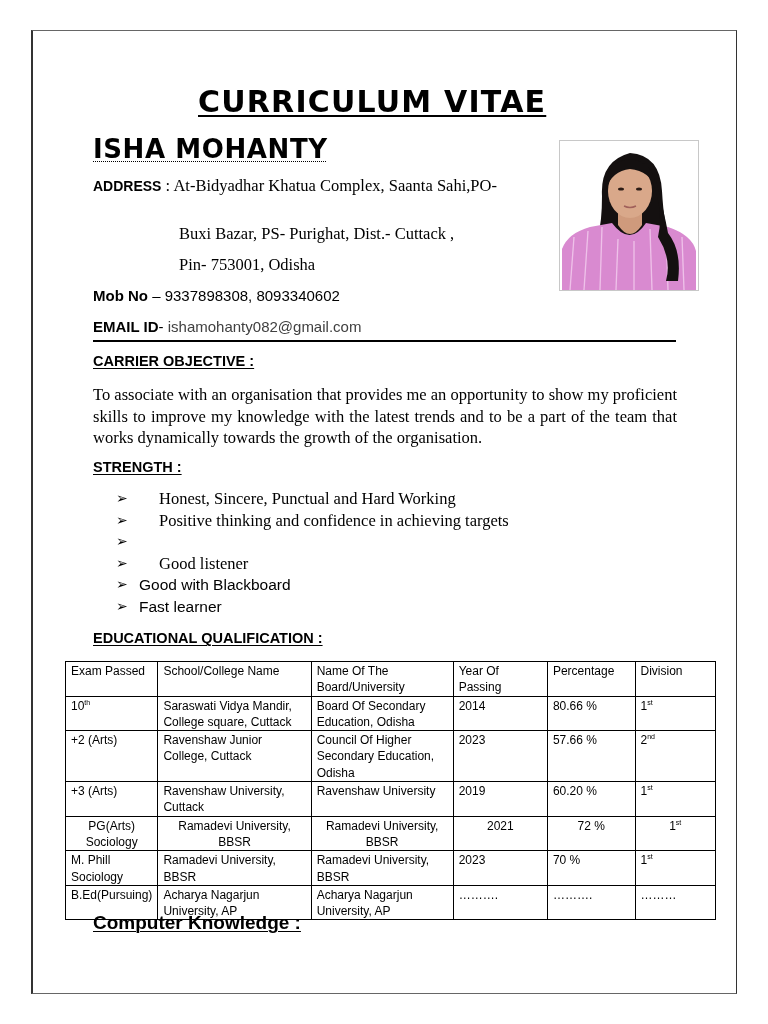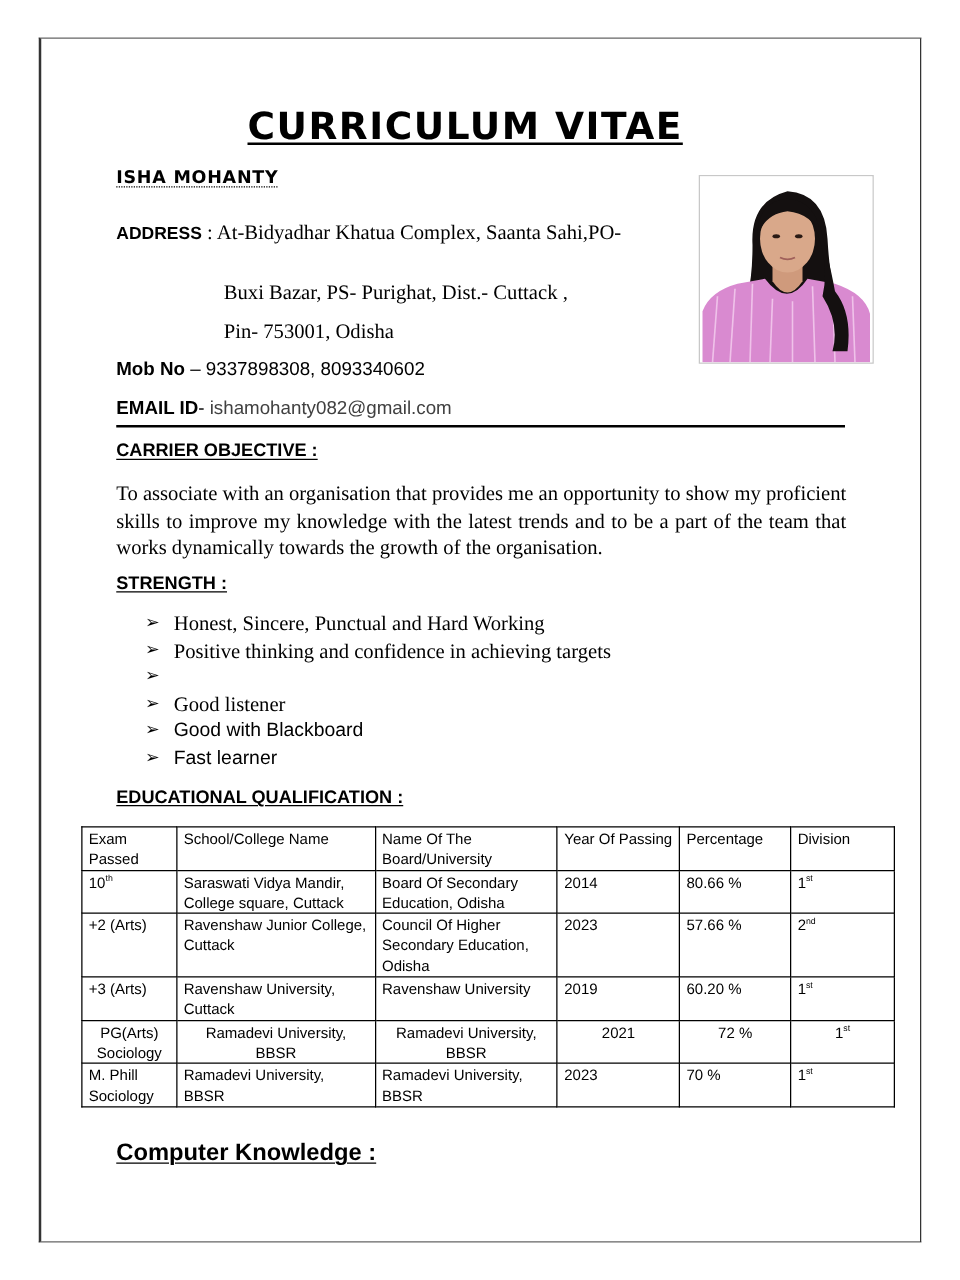--- a/index.html
+++ b/index.html
@@ -12,21 +12,21 @@
   .sans { font-family: "Liberation Sans", "DejaVu Sans", sans-serif; }
   .serif { font-family: "Liberation Serif", "DejaVu Serif", serif; }
   .djv { font-family: "DejaVu Sans", sans-serif; }
   .abs { position: absolute; white-space: nowrap; }
 
   .title {
     left: 198px; top: 84px; font-size: 30px; font-weight: bold; letter-spacing: 1.2px;
     text-decoration: underline; text-underline-offset: 3px; text-decoration-thickness: 2px;
   }
   .name {
-    left: 93px; top: 134px; font-size: 14px; font-weight: bold; letter-spacing: 0.6px;
+    left: 93px; top: 134px; font-size: 26px; font-weight: bold; letter-spacing: 0.6px;
     text-decoration: underline dotted; text-underline-offset: 3px; text-decoration-thickness: 1px;
   }
   .photo-frame {
     position: absolute; left: 559px; top: 140px; width: 138px; height: 149px;
     border: 1px solid #c8c8c8; background: #ffffff; overflow: hidden;
   }
   .addr-label { left: 93px; top: 176px; font-size: 15px; }
   .addr-label b { font-family: "Liberation Sans", sans-serif; font-size: 14px; }
   .addr-line { font-size: 16.5px; }
   .contact { left: 93px; font-size: 15px; }
@@ -39,21 +39,21 @@
     left: 93px; font-size: 14.5px; font-weight: bold; text-decoration: underline;
     text-underline-offset: 2px; text-decoration-thickness: 1px;
   }
   .objective {
     position: absolute; left: 93px; top: 384px; width: 584px; font-size: 16.5px; line-height: 21.5px;
     text-align: justify; white-space: normal;
   }
   .strength-list { position: absolute; left: 116px; top: 488px; margin: 0; padding: 0; list-style: none; }
   .strength-list li { height: 21.5px; line-height: 21.5px; display: flex; align-items: center; white-space: nowrap; }
   .arrow { display: inline-block; width: 23px; font-size: 14px; font-family: "DejaVu Sans", sans-serif; }
-  .s-serif { font-family: "Liberation Serif", serif; font-size: 16.5px; }
+  .s-serif { font-family: "Liberation Serif", serif; font-size: 16.5px; margin-left: 20px; }
   .s-sans { font-family: "Liberation Sans", sans-serif; font-size: 15.5px; }
 
   table.edu {
     position: absolute; left: 65px; top: 661px; width: 651px;
     border-collapse: collapse; font-family: "Liberation Sans", sans-serif; font-size: 12px;
     line-height: 16.3px;
   }
   table.edu td {
     border: 1px solid #000; vertical-align: top; padding: 1px 5px 0 5px; box-sizing: border-box;
   }
@@ -189,16 +189,24 @@
         <td><span>1</span><sup>st</sup></td>
       </tr>
       <tr style="height: 33px;">
         <td><span>M. Phill Sociology</span><sup></sup></td>
         <td><span>Ramadevi University, BBSR</span></td>
         <td><span>Ramadevi University, BBSR</span></td>
         <td><span>2023</span></td>
         <td><span>70 %</span></td>
         <td><span>1</span><sup>st</sup></td>
       </tr>
+      <tr style="height: 33px;">
+        <td><span>B.Ed(Pursuing)</span><sup></sup></td>
+        <td><span>Acharya Nagarjun University, AP</span></td>
+        <td><span>Acharya Nagarjun University, AP</span></td>
+        <td><span>……….</span></td>
+        <td><span>……….</span></td>
+        <td><span>………</span><sup></sup></td>
+      </tr>
     </tbody>
 </table>
 
 <div class="abs sans section-head ck">Computer Knowledge :</div>
 
 </body></html>

